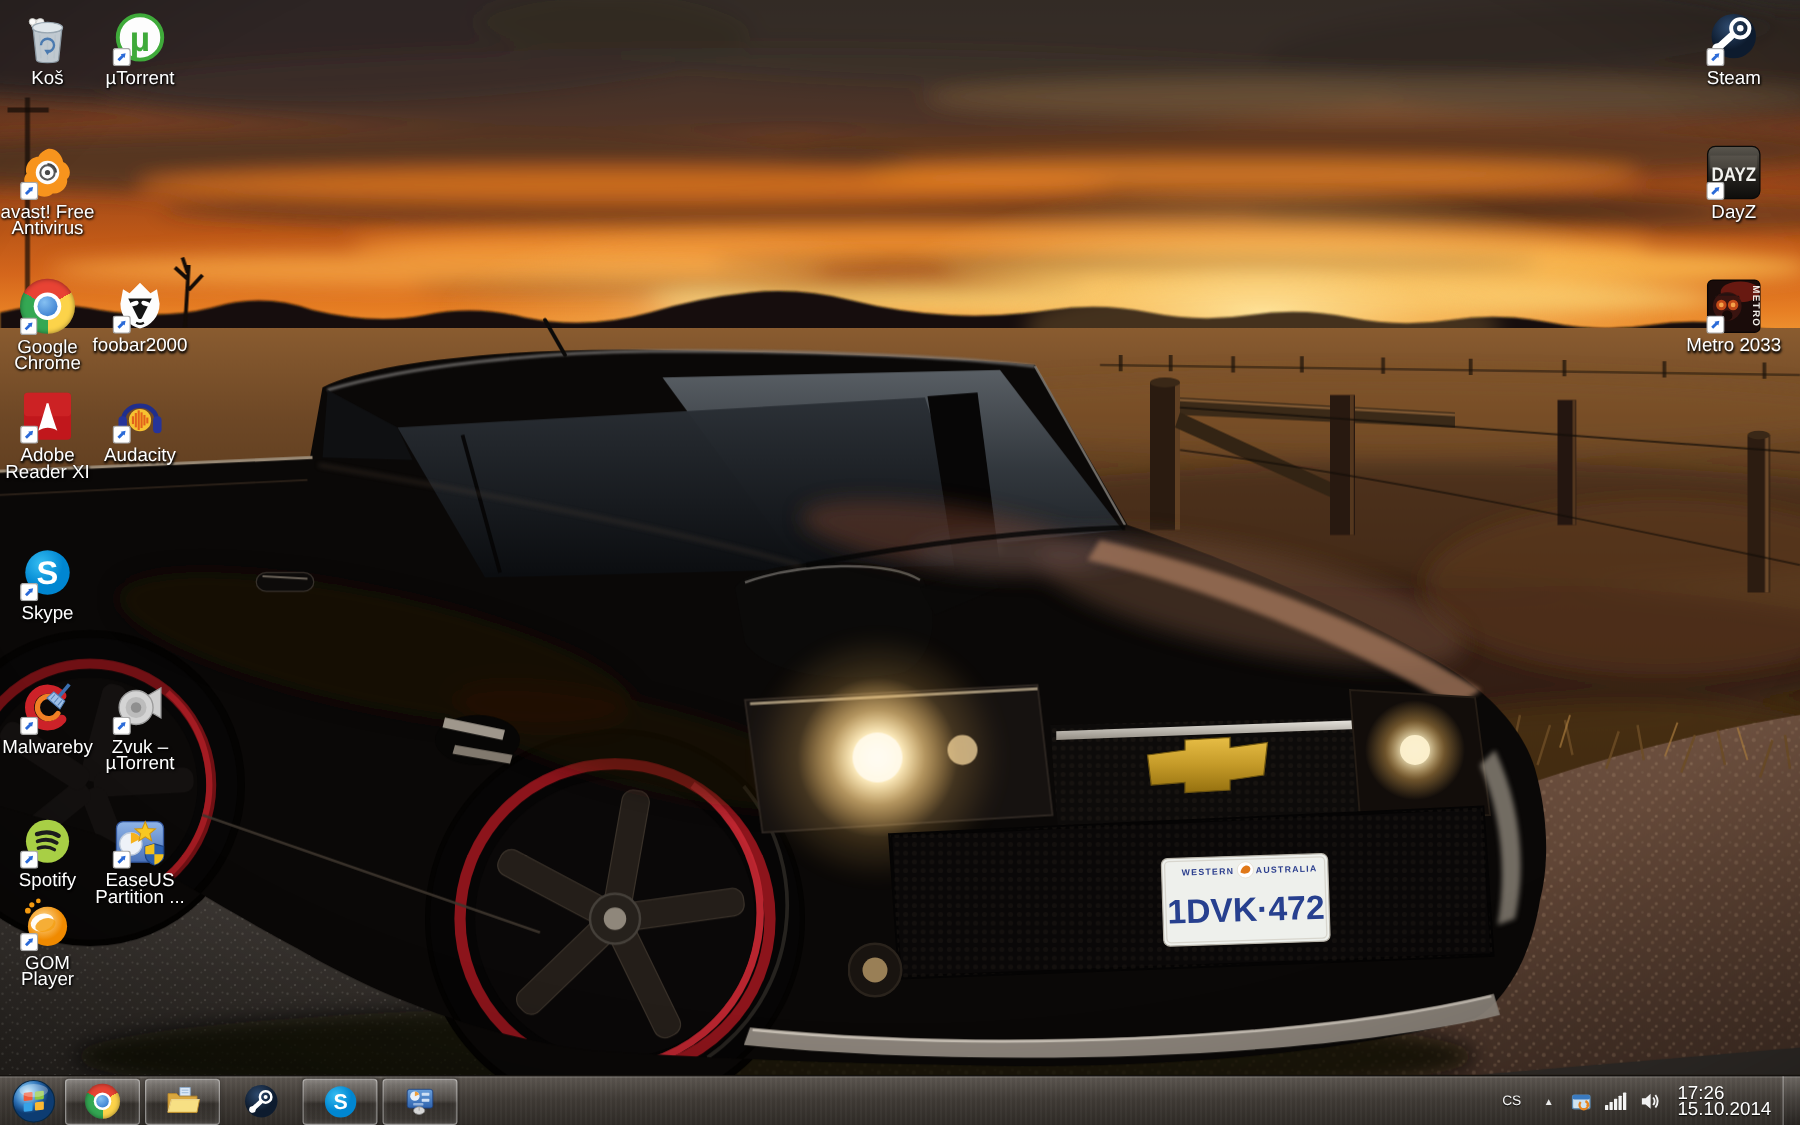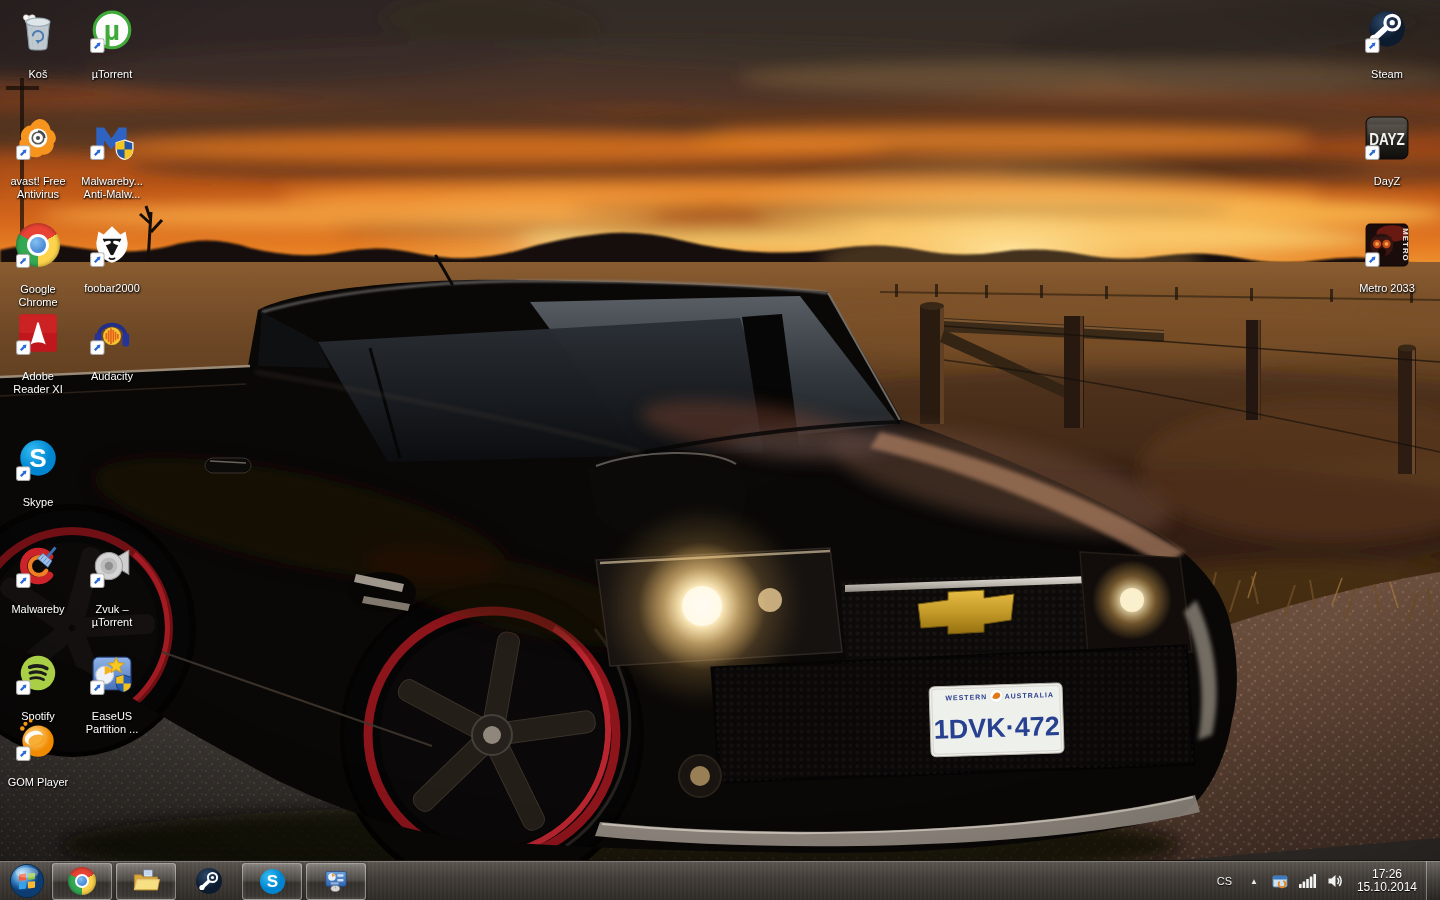--- a/index.html
+++ b/index.html
@@ -2,21 +2,21 @@
 <html><head>
 <meta charset="utf-8">
 <style>
   html,body{margin:0;padding:0;background:#000;}
   .screen{position:relative;width:1440px;height:900px;overflow:hidden;
           font-family:"Liberation Sans","DejaVu Sans",sans-serif;}
   #wall{position:absolute;left:0;top:0;}
   
   .dicon{position:absolute;width:76px;text-align:center;cursor:default;z-index:5;}
   .dicon .art{width:46px;height:46px;margin:0 auto;position:relative;}
-  .dicon .lbl{margin-top:14px;font-size:11px;line-height:13px;color:#fff;
+  .dicon .lbl{margin-top:2px;font-size:15px;line-height:13px;color:#fff;
               text-shadow:0 1px 2px #000,1px 1px 2px rgba(0,0,0,.95);white-space:pre-line;}
   .sc{position:absolute;left:1px;bottom:1px;width:14px;height:14px;}
   .c1{left:0;} .c2{left:74px;} .cr{left:1349px;}
   .r0{top:8px;} .r1{top:115px;} .r2{top:222px;} .r3{top:310px;}
   .r4{top:436px;} .r5{top:543px;} .r6{top:650px;text-align:center;} .r7{top:716px;text-align:center;}
   
   .chrome-ball{position:relative;border-radius:50%;
      background:conic-gradient(from -60deg,#e84334 0 120deg,#fcd34a 0 240deg,#34a853 0 360deg);
      box-shadow:inset 0 0 4px rgba(0,0,0,.45);}
   .chrome-ball::before{content:"";position:absolute;background:#fff;border-radius:50%;}
@@ -36,21 +36,21 @@
      display:flex;align-items:center;}
   .start{width:46px;height:40px;display:flex;align-items:center;justify-content:center;margin-left:4px;}
   .tbtn{width:58px;height:35px;margin:0 2px;display:flex;align-items:center;justify-content:center;border-radius:3px;}
   .framed{border:1px solid rgba(255,255,255,.42);
      background:linear-gradient(rgba(255,255,255,.24),rgba(255,255,255,.08) 46%,rgba(0,0,0,.14) 54%,rgba(255,255,255,.06));
      box-shadow:inset 0 0 5px rgba(255,255,255,.14),0 0 3px rgba(0,0,0,.45);}
   .tray{margin-left:auto;display:flex;align-items:center;height:100%;}
   .lang{font-size:11px;color:#f2f2f2;padding:0 9px;text-shadow:0 1px 1px #000;}
   .tray-arrow{color:#eaeaea;font-size:8px;padding:0 9px;}
   .tray-ic{margin:0 5px;display:block;}
-  .clock{font-size:12px;color:#fff;text-align:center;line-height:13.5px;margin:0 9px 0 8px;text-shadow:0 1px 1px #000;}
+  .clock{font-size:15px;color:#fff;text-align:left;line-height:13.5px;margin:0 9px 0 8px;text-shadow:0 1px 1px #000;}
   .show-desktop{width:13px;height:40px;border-left:1px solid rgba(255,255,255,.38);
      background:linear-gradient(rgba(255,255,255,.1),rgba(0,0,0,.18));}
 </style>
 </head>
 <body>
 
 <div class="screen">
 
 <svg id="wall" width="1440" height="860" viewBox="0 0 1440 860">
   <defs>
@@ -513,37 +513,20 @@
     <text x="22" y="31" text-anchor="middle" font-size="27" font-weight="bold" fill="#3faa3a" font-family="Liberation Sans,sans-serif">µ</text>
     <svg x="1" y="29" width="14" height="14" viewBox="0 0 14 14">
             <rect x=".5" y=".5" width="13" height="13" rx="2" fill="#fff" stroke="#a9a9a9"></rect>
             <path d="M4.5,9.5 L8,6" stroke="#2a6ad8" stroke-width="2.2"></path>
             <polygon points="10,4 6.2,4.8 9.2,7.8" fill="#2a6ad8"></polygon>
           </svg>
   </svg></div>
   <div class="lbl">µTorrent</div>
 </div>
 
-<div class="dicon c2 r1">
-  <div class="art"><svg class="di" width="46" height="46" viewBox="0 0 44 44">
-    <polygon points="7,36 7,12 14.5,12 21.5,22.5 28.5,12 36,12 36,36 28.5,36 28.5,24.5 21.5,33 14.5,24.5 14.5,36" fill="#2f63c1"></polygon>
-    <g transform="translate(26,24)">
-      <path d="M8,0 L16,2.5 L16,9 C16,14 12.5,17.5 8,18.5 C3.5,17.5 0,14 0,9 L0,2.5 Z" fill="#2456a8" stroke="#fff" stroke-width="1.2"></path>
-      <path d="M8,0 L0,2.5 L0,9 L8,9 Z" fill="#f5c71e"></path>
-      <path d="M8,9 L16,9 C16,14 12.5,17.5 8,18.5 Z" fill="#f5c71e"></path>
-    </g>
-    <svg x="1" y="29" width="14" height="14" viewBox="0 0 14 14">
-            <rect x=".5" y=".5" width="13" height="13" rx="2" fill="#fff" stroke="#a9a9a9"></rect>
-            <path d="M4.5,9.5 L8,6" stroke="#2a6ad8" stroke-width="2.2"></path>
-            <polygon points="10,4 6.2,4.8 9.2,7.8" fill="#2a6ad8"></polygon>
-          </svg>
-  </svg></div>
-  <div class="lbl">Malwareby...
-Anti-Malw...</div>
-</div>
 
 <div class="dicon c2 r2">
   <div class="art"><svg class="di" width="46" height="46" viewBox="0 0 44 44">
     <path d="M22,4 L30,12 L35,9 L37,20 C37,30 30,37 22,39 C14,37 7,30 7,20 L9,9 L14,12 Z" fill="#fdfdfd"></path>
     <path d="M13,16 L31,16 L23.5,31 C23,32 21,32 20.5,31 Z" fill="#141414"></path>
     <ellipse cx="17.5" cy="20" rx="3.6" ry="1.8" fill="#fff" transform="rotate(-18 17.5 20)"></ellipse>
     <ellipse cx="26.5" cy="20" rx="3.6" ry="1.8" fill="#fff" transform="rotate(18 26.5 20)"></ellipse>
     <path d="M19,34.5 Q22,36.5 25,34.5" stroke="#141414" stroke-width="1.6" fill="none"></path>
     <svg x="1" y="29" width="14" height="14" viewBox="0 0 14 14">
             <rect x=".5" y=".5" width="13" height="13" rx="2" fill="#fff" stroke="#a9a9a9"></rect>

